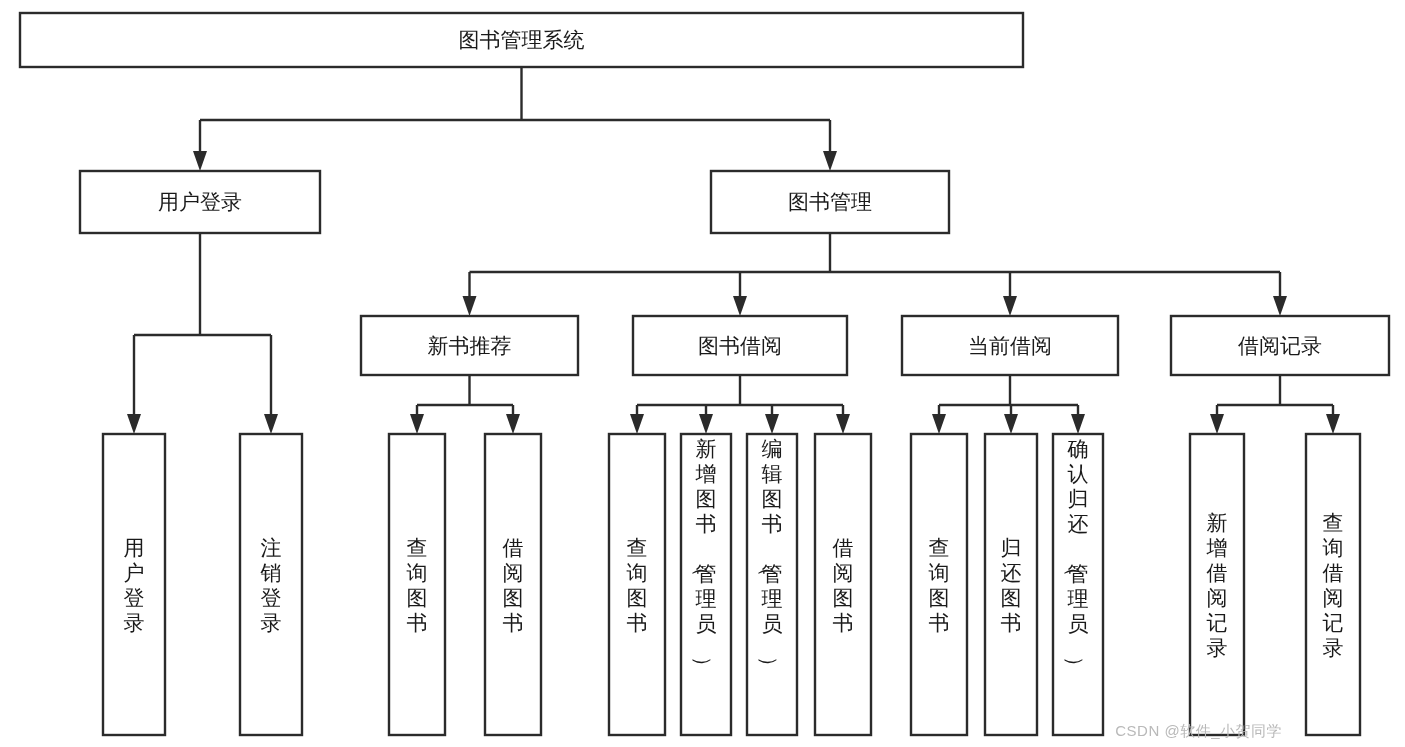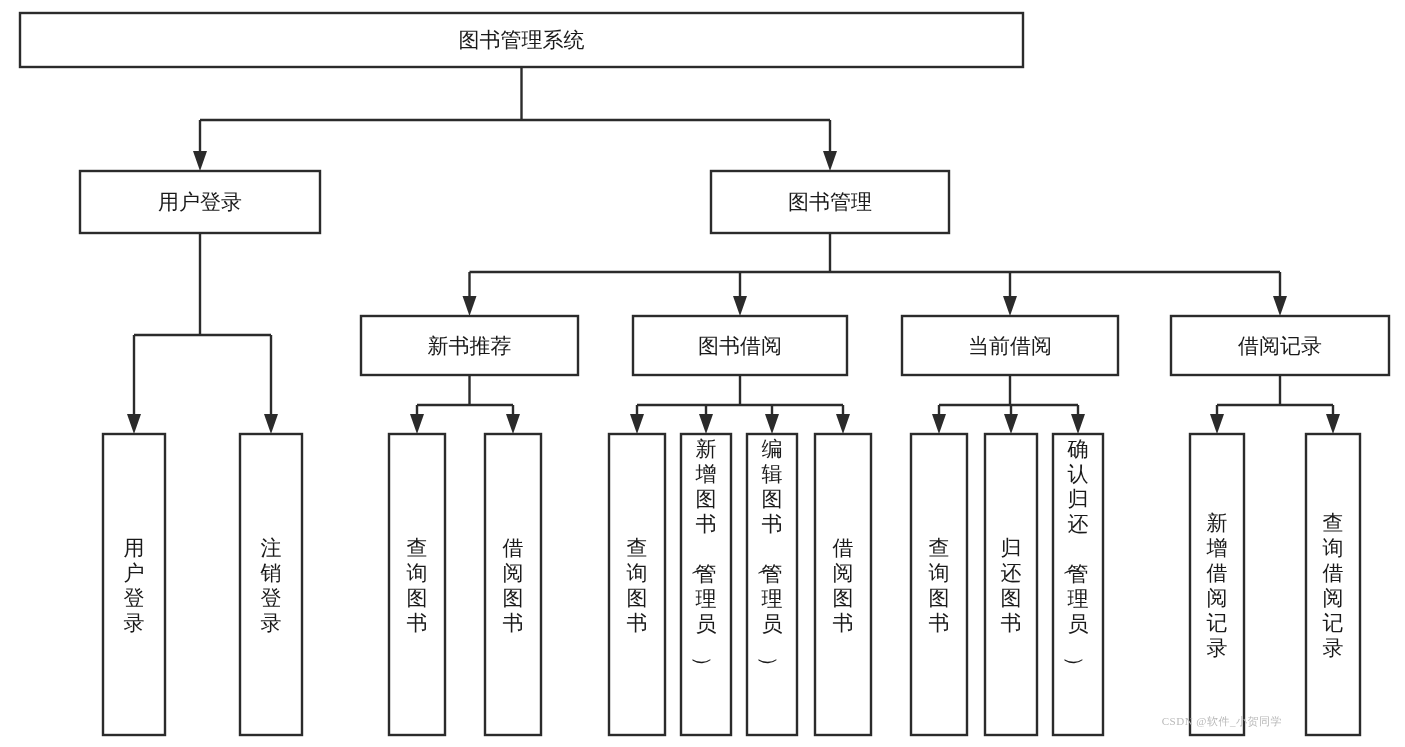--- a/index.html
+++ b/index.html
@@ -52,24 +52,24 @@
   }
   .node-label-v {
     fill: #1a1a1a;
     font-size: 21px;
     font-family: "DejaVu Sans", "Liberation Sans", sans-serif;
     text-anchor: middle;
   }
   .watermark-text {
     position: absolute;
     right: 8px;
-    bottom: 18px;
-    font-size: 11px;
+    bottom: 6px;
+    font-size: 15px;
     color: #b9b9b9;
-    font-family: Liberation Serif, serif;
+    font-family: Liberation Sans, sans-serif;
     white-space: nowrap;
     letter-spacing: 0.5px;
     pointer-events: none;
   }
 </style>
 </head>
 <body>
 
 <div id="diagram-root">
   <svg class="diagram-canvas" id="diagram-canvas" viewBox="0 0 1405 747" xmlns="http://www.w3.org/2000/svg">

